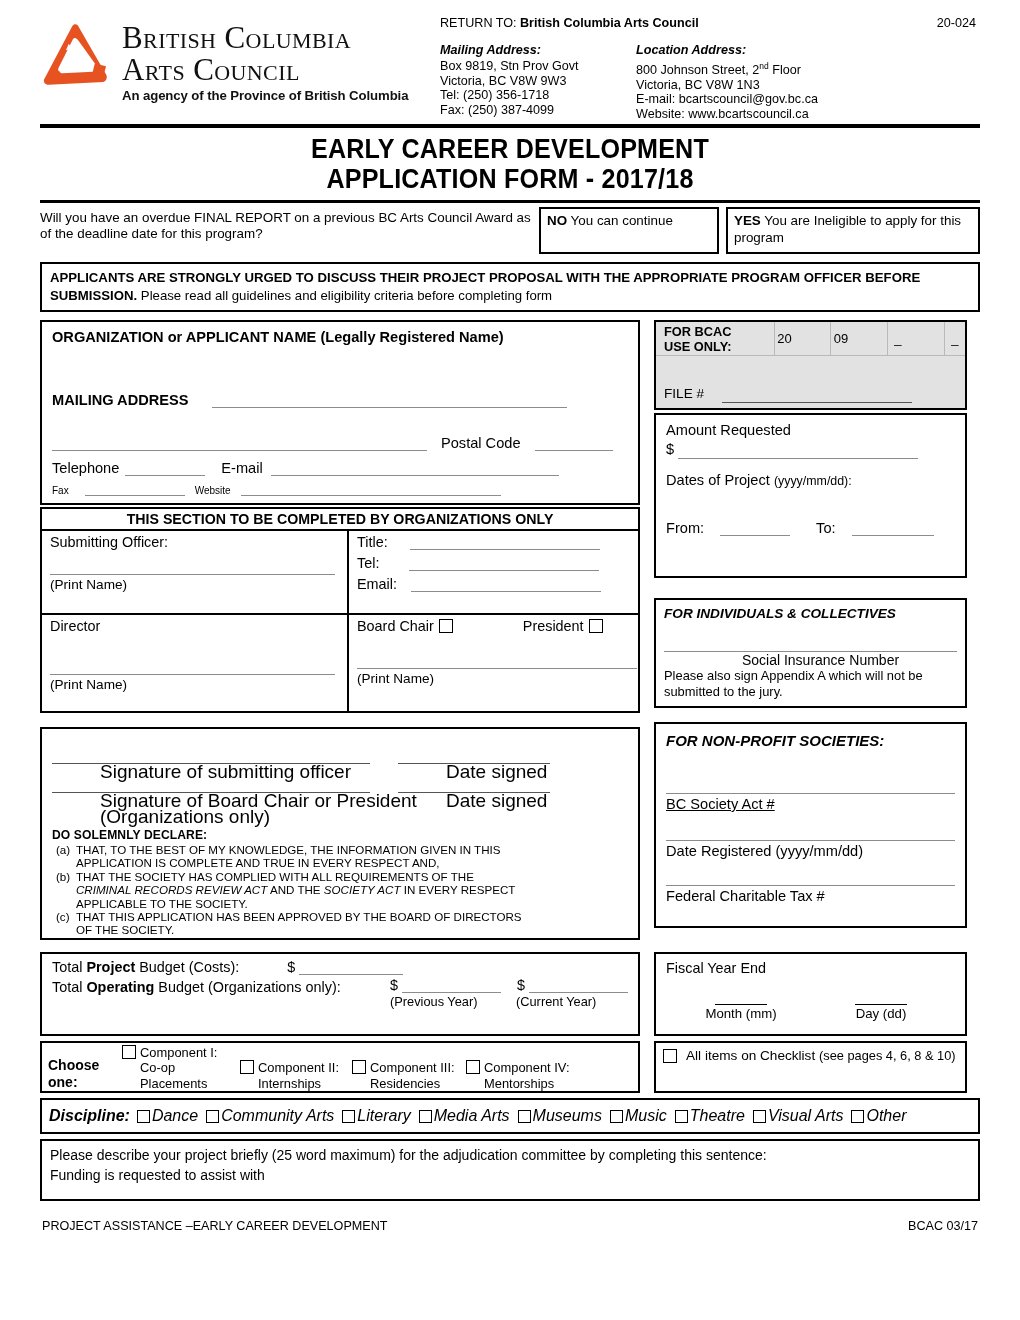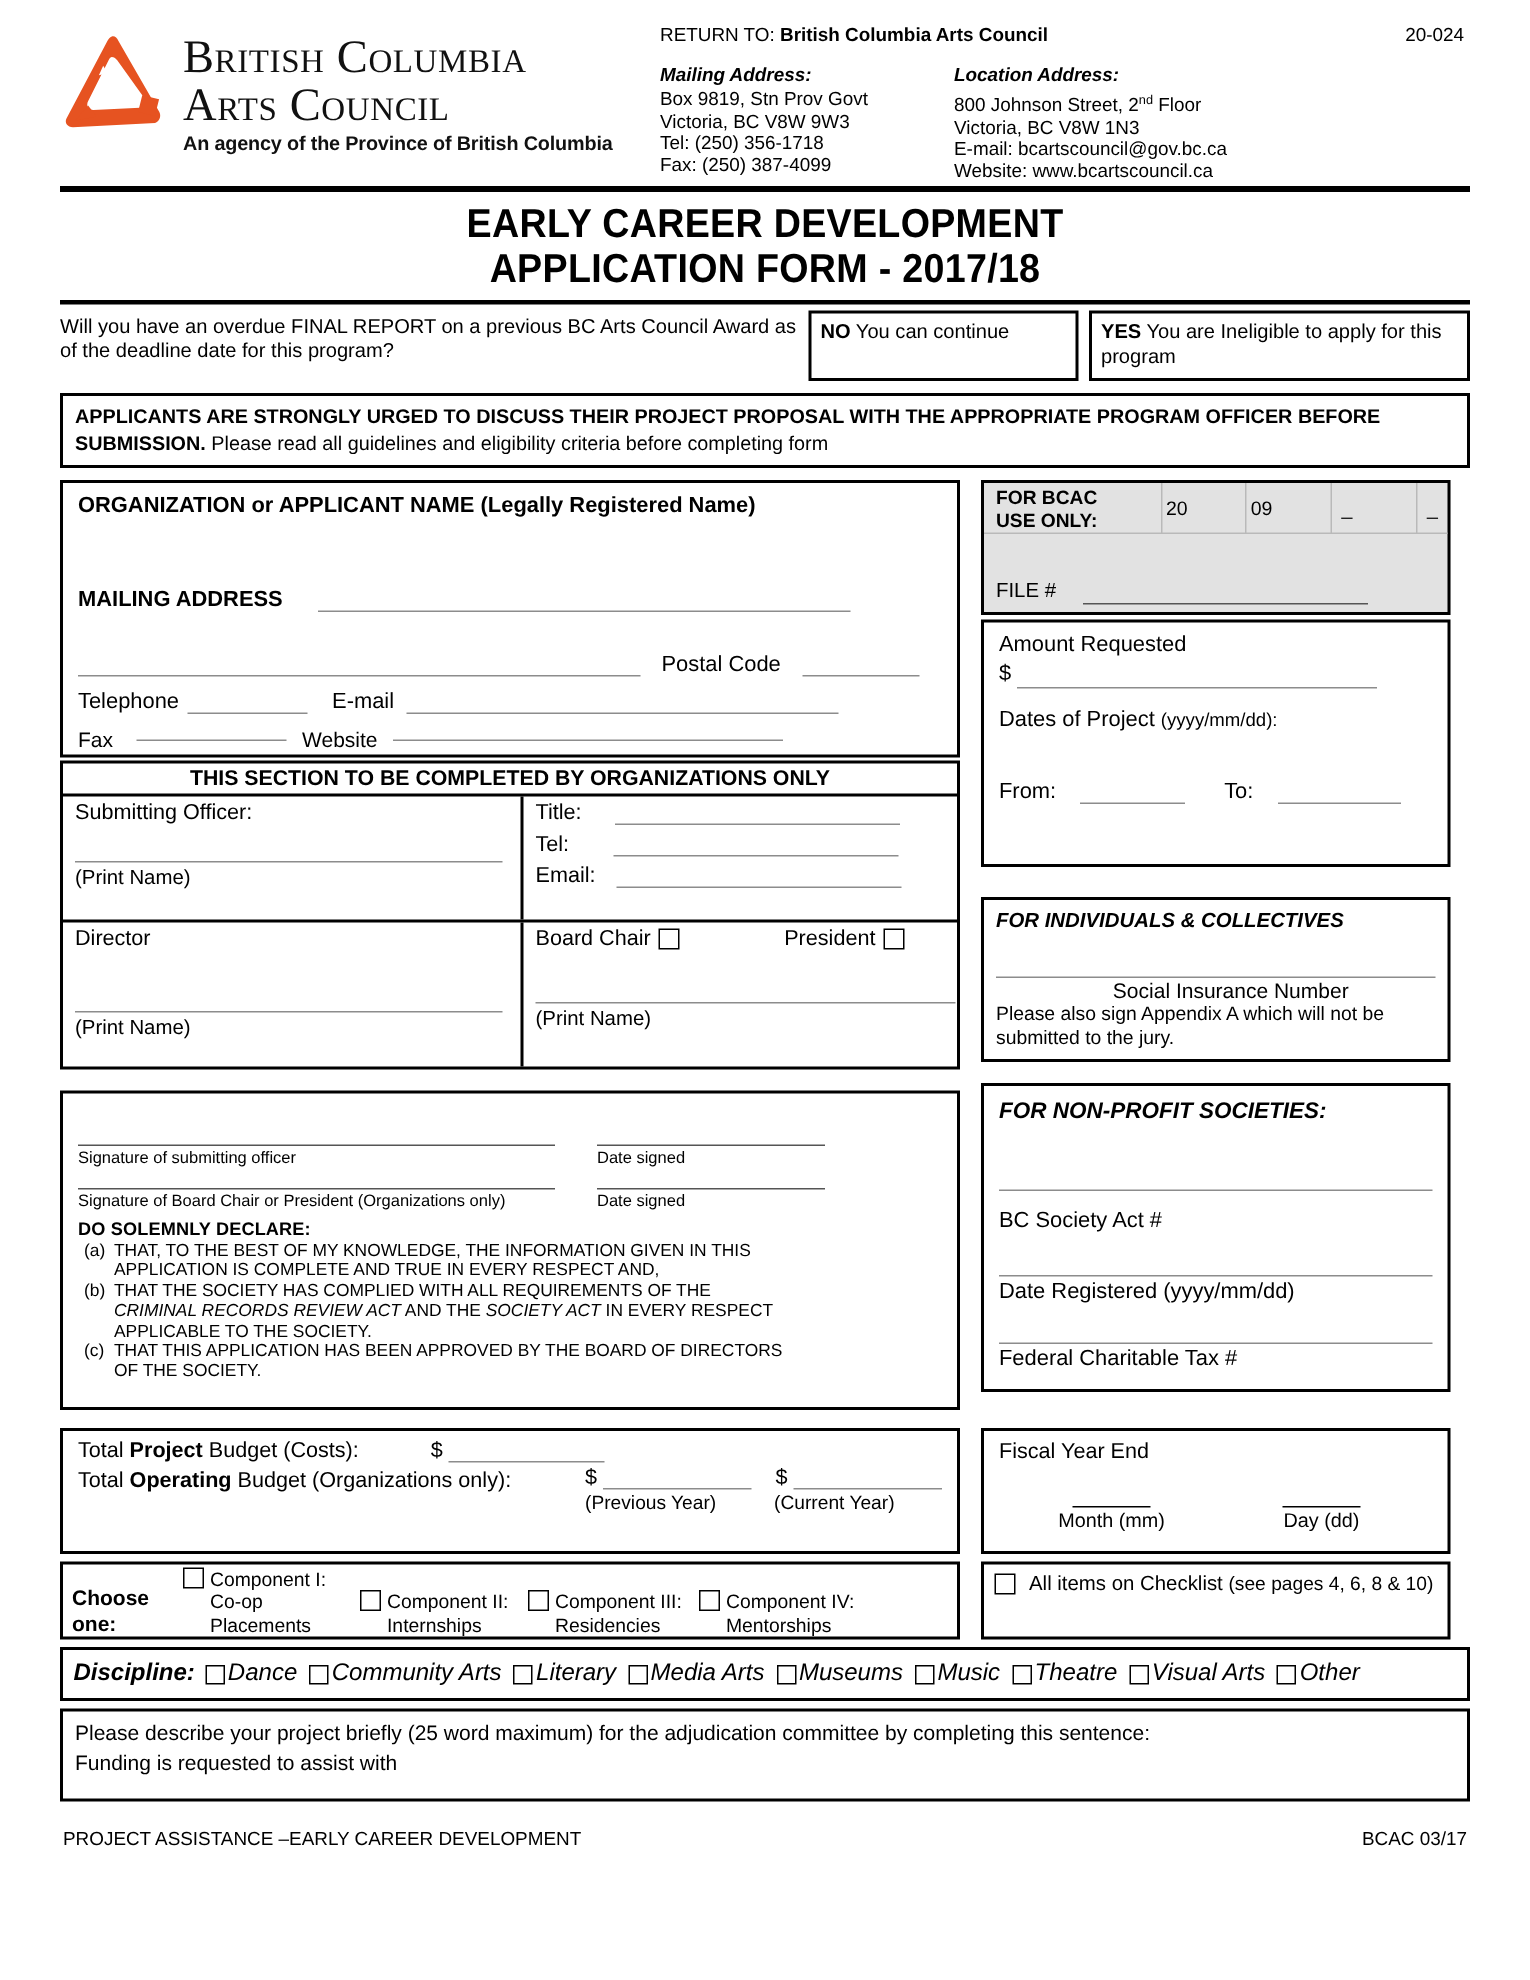--- a/index.html
+++ b/index.html
@@ -69,38 +69,38 @@
   .col-r{width:313px;flex:0 0 313px;margin-left:14px;}
 
   
   .org{height:185px;padding:7px 10px 0;}
   .org-title{font-size:14.6px;font-weight:bold;}
   .org-title .reg{font-weight:bold;}
   .mail-row{margin-top:47px;display:flex;align-items:flex-end;}
   .mail-row .lbl{font-size:14.6px;font-weight:bold;}
   .addr2{margin-top:27px;display:flex;align-items:flex-end;font-size:14.6px;}
   .tel-row{margin-top:9px;font-size:14.6px;display:flex;align-items:flex-end;}
-  .fax-row{margin-top:9px;font-size:14px;display:flex;align-items:center;}
+  .fax-row{margin-top:9px;font-size:10px;display:flex;align-items:flex-end;}
 
   
   .orgonly{margin-top:2px;}
   .orgonly-head{text-align:center;font-weight:bold;font-size:14.2px;padding:2px 0 2px;border-bottom:2.5px solid #000;}
   .oo-row{display:flex;}
   .oo-l{width:307px;flex:0 0 307px;border-right:2.5px solid #000;box-sizing:border-box;padding:3px 8px 4px;}
   .oo-r{flex:1;padding:3px 8px 4px;box-sizing:border-box;}
   .oo-row.r1{height:82px;border-bottom:2.5px solid #000;}
   .oo-row.r2{height:96px;}
   .f14{font-size:14.4px;}
   .lbl-line{display:flex;align-items:flex-end;}
   .printname{font-size:13.6px;}
 
   
   .sigbox{margin-top:14px;padding:6px 10px 5px;height:213px;}
   .sig-pair{display:flex;align-items:flex-end;}
-  .sig-cap{font-size:11px;line-height:16px;display:flex;}
+  .sig-cap{font-size:19px;line-height:16px;display:flex;margin-left:48px;}
   .declare{font-size:12.1px;font-weight:bold;margin-top:3px;letter-spacing:.1px;}
   .dlist{font-size:11.6px;line-height:13.4px;margin-top:1px;}
   .dli{display:flex;}
   .dli .mk{width:24px;flex:0 0 24px;text-align:left;padding-left:4px;box-sizing:border-box;}
   .dli i{font-style:italic;}
 
   
   .bcac{height:90px;background:#e2e2e2;padding:0;}
   .bcac-top{display:flex;height:34px;align-items:center;font-size:12.8px;font-weight:bold;border-bottom:1px solid #b9b9b9;box-sizing:border-box;gap:36px;}
   .bcac-top .t1{padding-left:8px;width:155px;box-sizing:border-box;}
@@ -391,21 +391,21 @@
       <div class="bx indiv">
         <div class="indiv-h">FOR INDIVIDUALS &amp; COLLECTIVES</div>
         <div class="sin-line"></div>
         <div class="sin-cap">Social Insurance Number</div>
         <div class="indiv-note">Please also sign Appendix A which will not be submitted to the jury.</div>
       </div>
 
       <div class="bx nonprofit">
         <div class="np-h">FOR NON-PROFIT SOCIETIES:</div>
         <div class="np-line" style="margin-top:44px;"></div>
-        <div class="np-item" style="margin-top:12px;">BC Society Act #</div>
+        <div class="np-item" style="margin-top:2px;text-decoration:underline;">BC Society Act #</div>
         <div class="np-line" style="margin-top:28px;"></div>
         <div class="np-item" style="margin-top:2px;">Date Registered (yyyy/mm/dd)</div>
         <div class="np-line" style="margin-top:26px;"></div>
         <div class="np-item" style="margin-top:2px;">Federal Charitable Tax #</div>
       </div>
     </div>
   </div>
 
   <div class="budrow">
     <div class="bx budget">

